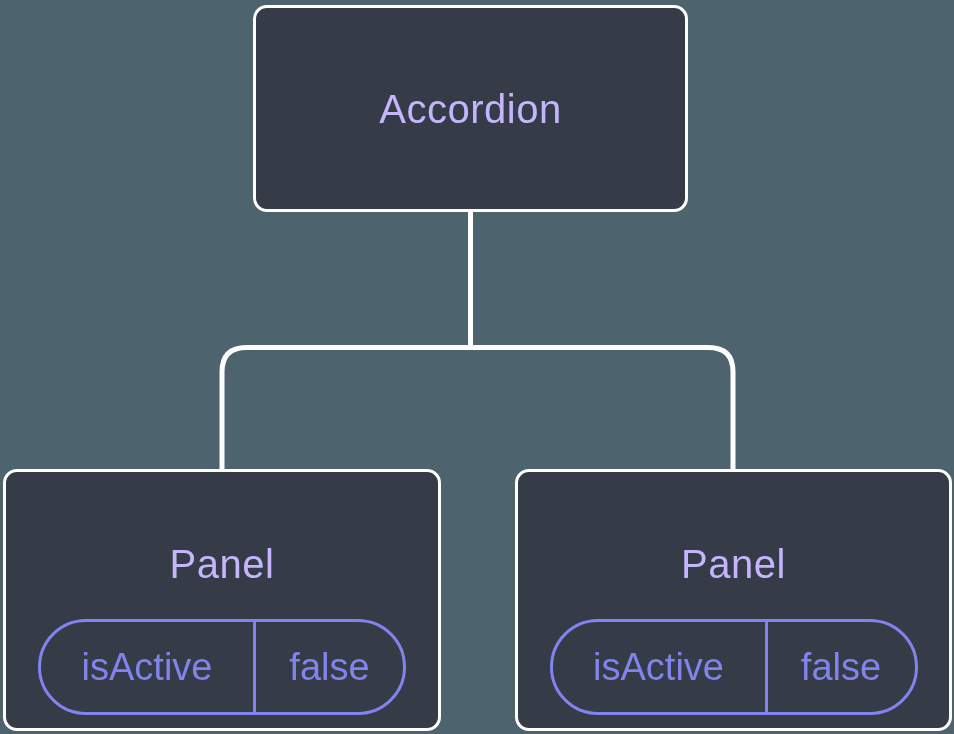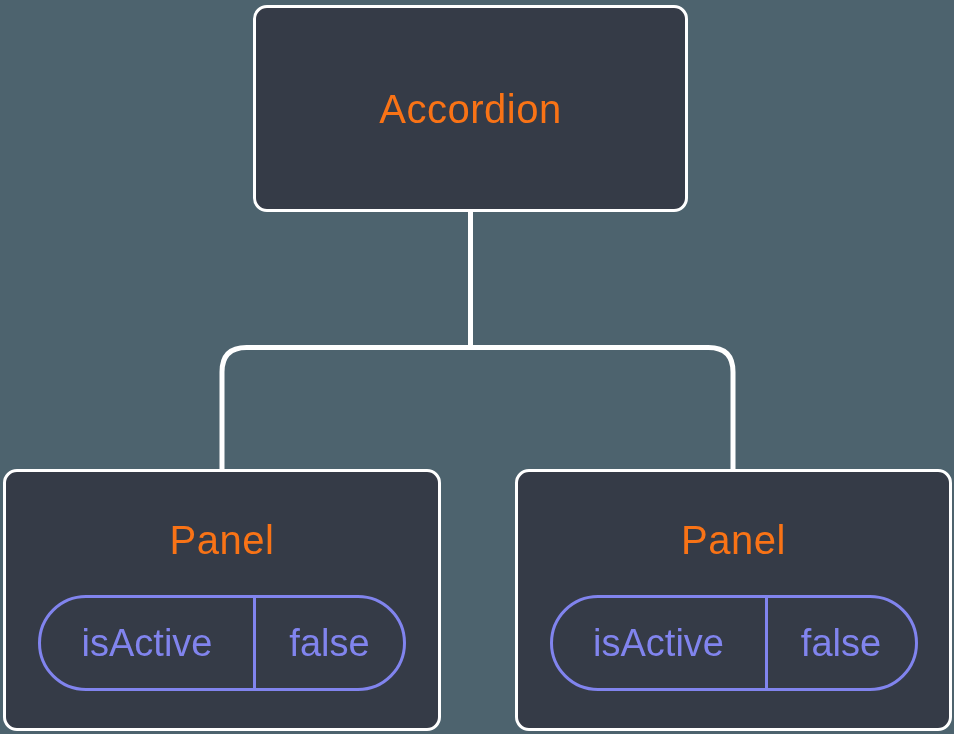--- a/index.html
+++ b/index.html
@@ -25,40 +25,40 @@
   .node-root {
     left: 253px;
     top: 5px;
     width: 435px;
     height: 207px;
     display: flex;
     align-items: center;
     justify-content: center;
   }
   .node-label {
-    color: #f97316;
+    color: #c4b5fd;
     font-size: 40px;
     font-weight: 500;
     letter-spacing: 0.5px;
     line-height: 48px;
     white-space: nowrap;
   }
   .connector-svg {
     position: absolute;
     left: 0;
     top: 0;
     width: 954px;
     height: 734px;
     pointer-events: none;
   }
   .node-panel {
     display: flex;
     flex-direction: column;
     align-items: center;
-    padding-top: 44px;
+    padding-top: 68px;
   }
   .node-panel-left {
     left: 3px;
     top: 469px;
     width: 438px;
     height: 262px;
   }
   .node-panel-right {
     left: 515px;
     top: 469px;

